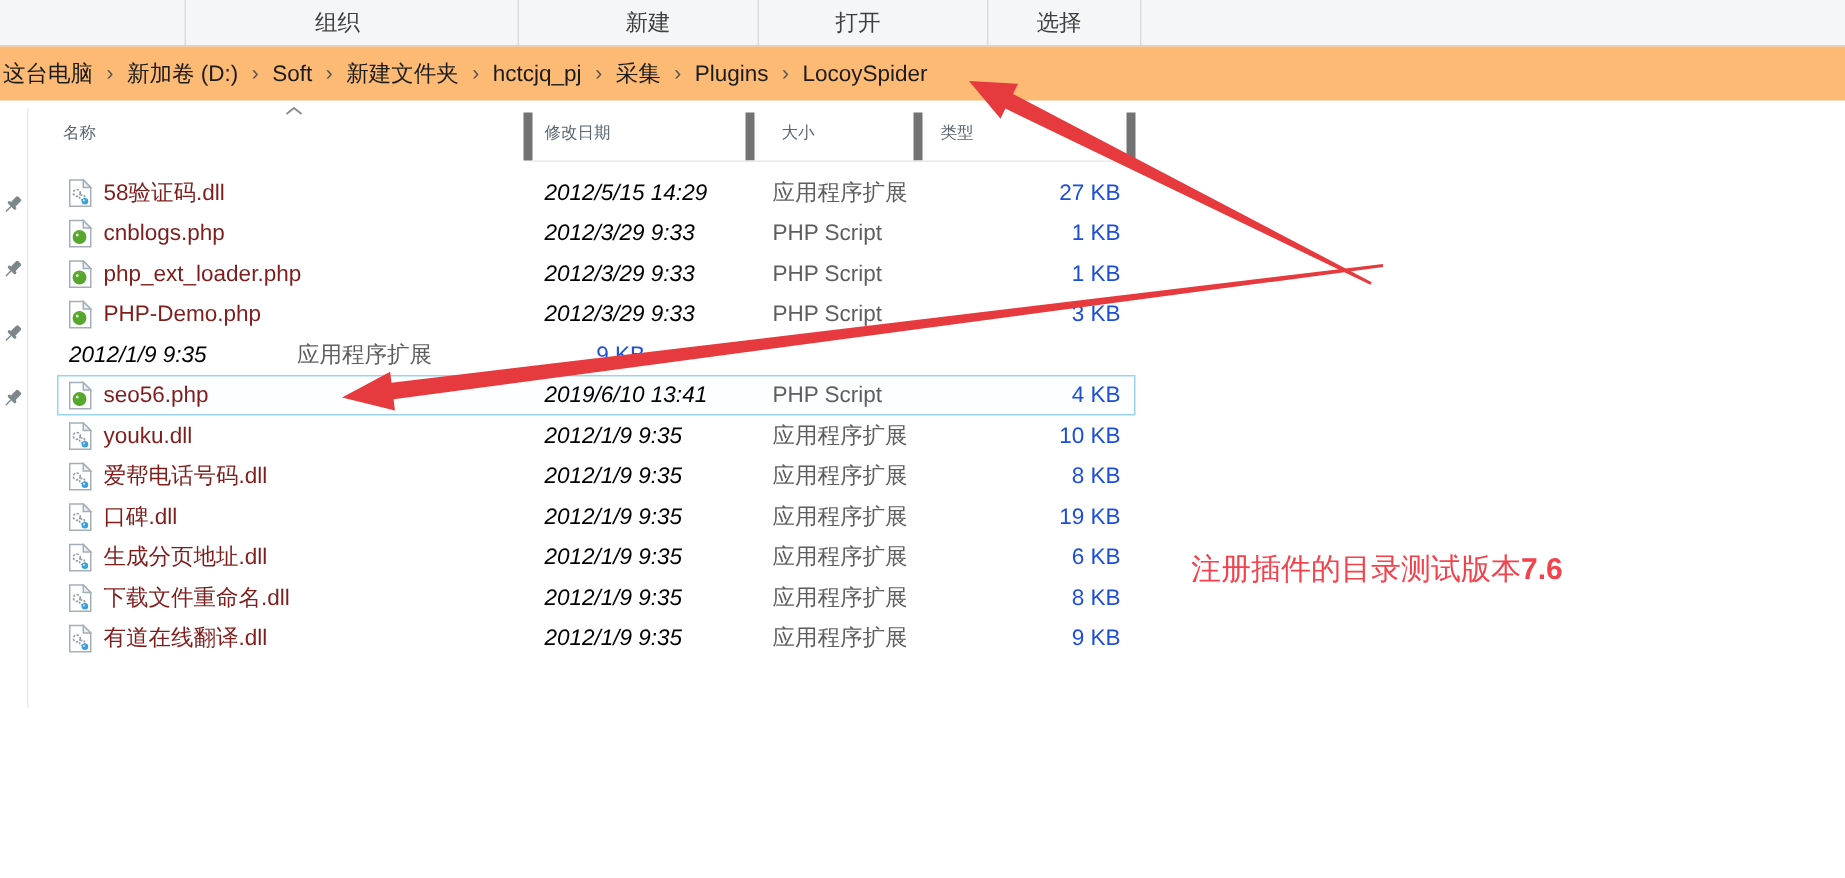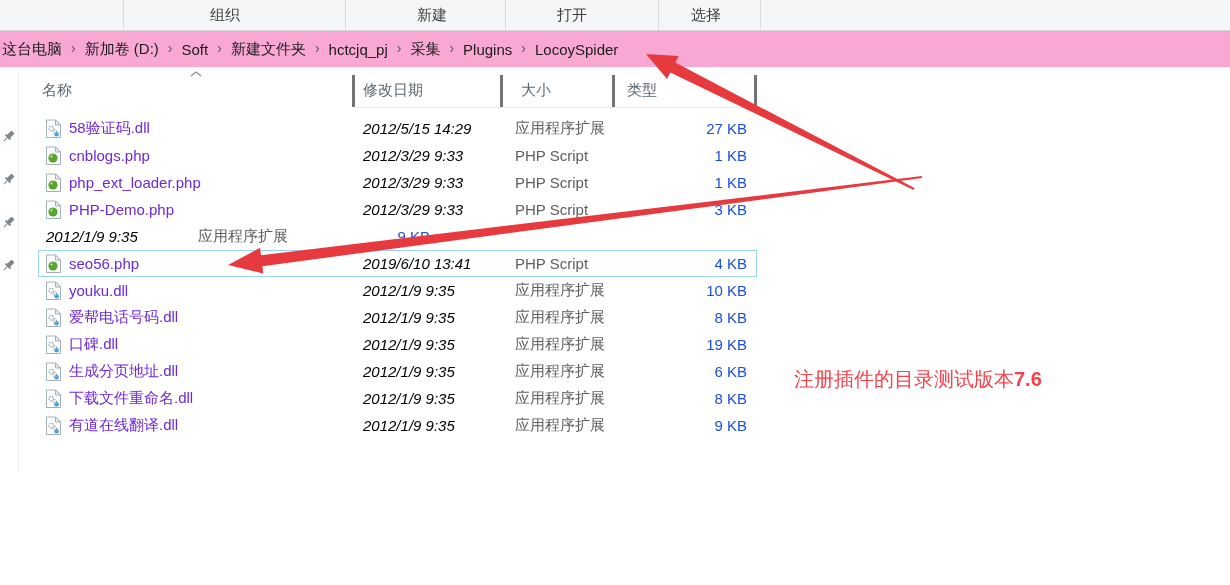--- a/index.html
+++ b/index.html
@@ -9,44 +9,44 @@
 
   
   .ribbon { position:absolute; left:0; top:0; width:1230px; height:31px;
             background:#f5f6f7; border-bottom:1px solid #d4d4d4; }
   .ribbon-group-label { position:absolute; top:6px; transform:translateX(-50%);
             font-size:15px; color:#3f3f3f; white-space:nowrap; }
   .ribbon-divider { position:absolute; top:0; width:1px; height:30px; background:#dcdcdc; }
 
   
   .breadcrumb { position:absolute; left:0; top:31px; width:1230px; height:36px;
-            background:#f9a8d4; display:flex; align-items:center; padding-left:2px;
+            background:#fdba74; display:flex; align-items:center; padding-left:2px;
             font-size:15px; color:#1c1c1c; white-space:nowrap; }
   .crumb { cursor:default; }
   .crumb-sep { color:#555; margin:0 9px; font-size:14px; transform:translateY(-1px); }
 
   
   .nav-rail-line { position:absolute; left:18px; top:72px; width:1px; height:400px; background:#ededed; }
   .pin { position:absolute; left:1px; width:15px; height:15px; }
 
   
   .list { position:absolute; left:38px; top:75px; width:719px; }
   .list-header { display:flex; height:32px; }
-  .hcell { font-size:15px; color:#5b6770; padding-top:6px; border-right:3px solid #737373; }
+  .hcell { font-size:11px; color:#5b6770; padding-top:6px; border-right:6px solid #737373; }
   .hcell.name { width:317px; padding-left:4px; }
   .hcell.date { width:148px; padding-left:8px; }
   .hcell.type { width:142px; padding-left:12px; }
   .hcell.size { width:112px; padding-left:18px; }
   .header-underline { position:absolute; left:317px; top:32px; width:402px; height:1px; background:#e8e8e8; }
   .sort-caret { position:absolute; left:152px; top:-4px; }
 
   .rows { margin-top:8px; }
   .row { display:flex; align-items:center; height:27px; font-size:15px; }
   .row.selected { box-shadow: inset 0 0 0 1px #9bd3ee; background:#fcfeff;justify-content:space-between; }
-  .cell-name { width:317px; display:flex; align-items:center; padding-left:7px; color:#6d28d9; }
+  .cell-name { width:317px; display:flex; align-items:center; padding-left:7px; color:#7f1d1d; }
   .cell-name .fname { margin-left:7px; white-space:nowrap; }
   .cell-date { width:148px; padding-left:8px; color:#000000; white-space:nowrap;font-style:italic; }
   .cell-type { width:142px; padding-left:12px; color:#5e5e5e; white-space:nowrap; }
   .cell-size { width:112px; padding-right:10px; text-align:right; color:#1d4ed8; white-space:nowrap; }
   .ficon { width:17px; height:20px; flex:0 0 17px; }
 
   
   .annot-overlay { position:absolute; left:0; top:0; width:1230px; height:585px; pointer-events:none; }
   .red-note { position:absolute; left:794px; top:366px; font-size:20px; color:#f4424d;
               font-family:"Liberation Serif","DejaVu Serif",serif; white-space:nowrap; }

